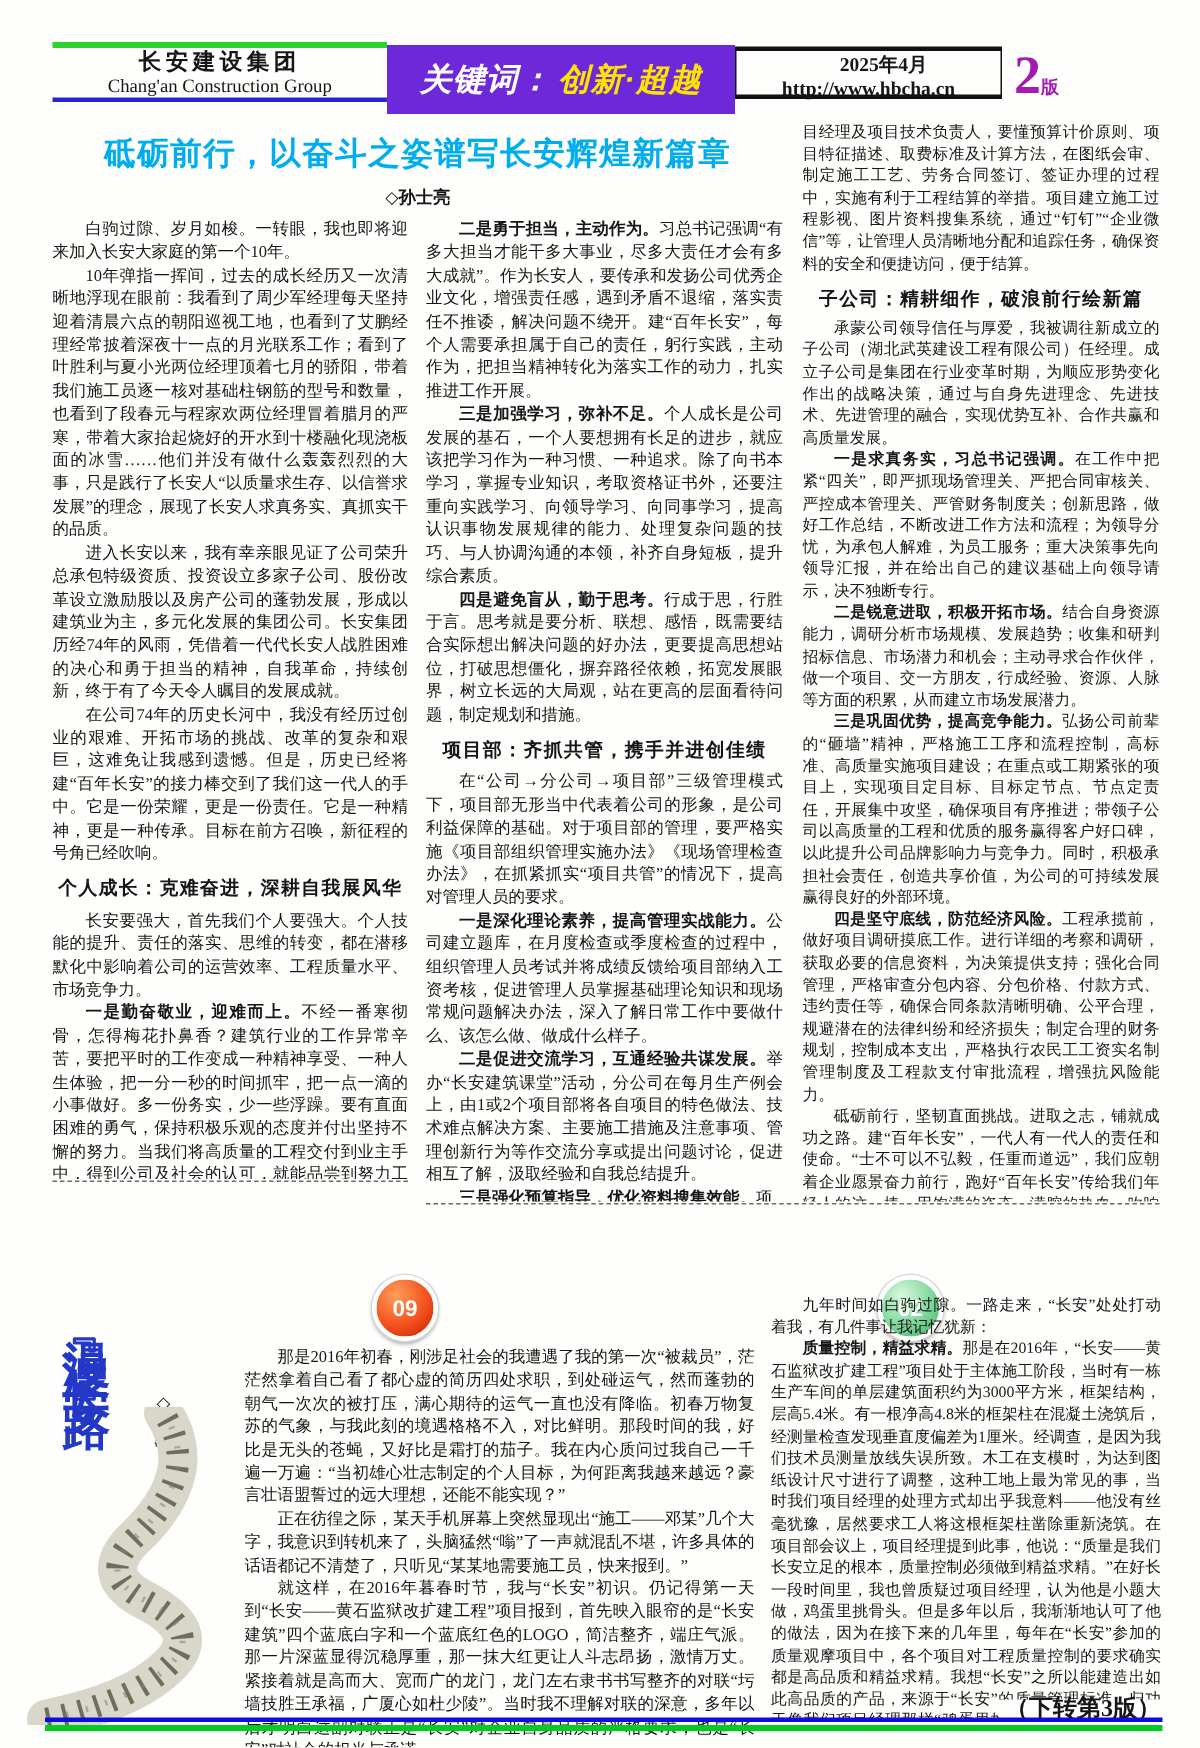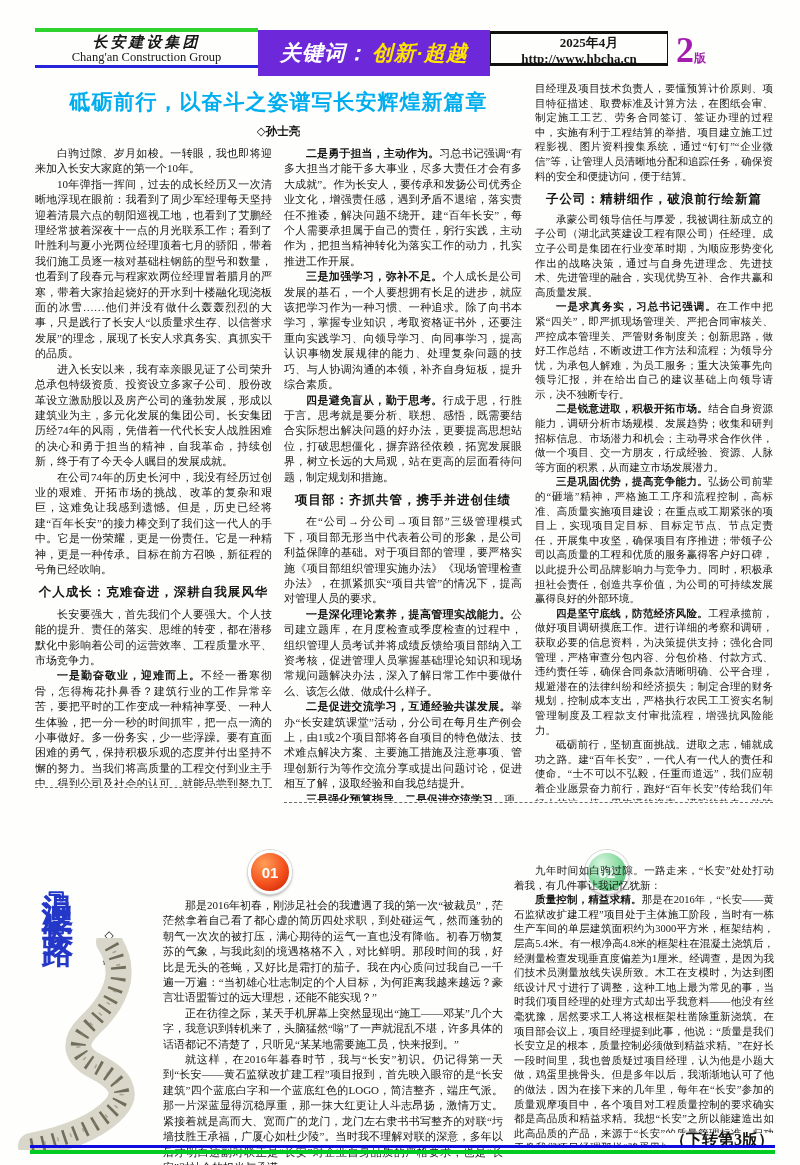--- a/index.html
+++ b/index.html
@@ -2,21 +2,21 @@
 <html><head>
 <meta charset="utf-8">
 <style>
   html,body{margin:0;padding:0;background:#ffffff;}
   .page{position:relative;width:800px;height:1165px;background:#fefefc;overflow:hidden;
         font-family:"Liberation Serif","DejaVu Serif",serif;color:#161616;}
 
   
   .mast-left{position:absolute;left:35px;top:28px;width:223px;height:40px;box-sizing:border-box;
              border-top:4px solid #2ed32e;border-bottom:3px solid #2626d8;text-align:center;padding-top:2px;}
-  .org-cn{font-size:15px;font-weight:bold;letter-spacing:3px;line-height:16px;font-style:italic;}
+  .org-cn{font-size:15px;font-weight:bold;letter-spacing:3px;line-height:16px;}
   .org-en{font-size:12.5px;line-height:15px;}
   .kw-box{position:absolute;left:258px;top:30px;width:232px;height:46px;background:#6d28d9;
           display:flex;align-items:center;justify-content:center;font-weight:bold;font-style:italic;
           font-size:21px;font-family:"Liberation Sans",sans-serif;letter-spacing:1px;white-space:nowrap;}
   .kw-label{color:#ffffff;}
   .kw-text{color:#ffe400;margin-left:4px;}
   .date-box{position:absolute;left:490px;top:31px;width:178px;height:35px;box-sizing:border-box;
             border-top:3px solid #111;border-bottom:3px solid #111;border-left:1px solid #111;border-right:1px solid #111;
             text-align:center;padding-top:1px;}
   .date-line{font-size:13px;font-weight:bold;line-height:16px;padding-left:20px;}
@@ -103,37 +103,37 @@
       <p class="para"><b class="lead">一是勤奋敬业，迎难而上。</b>不经一番寒彻骨，怎得梅花扑鼻香？建筑行业的工作异常辛苦，要把平时的工作变成一种精神享受、一种人生体验，把一分一秒的时间抓牢，把一点一滴的小事做好。多一份务实，少一些浮躁。要有直面困难的勇气，保持积极乐观的态度并付出坚持不懈的努力。当我们将高质量的工程交付到业主手中，得到公司及社会的认可，就能品尝到努力工作带来的成就感，体会到勤奋敬业的真正含义。</p>
     </div>
   <div class="col cols-std col-2">
       <p class="para"><b class="lead">二是勇于担当，主动作为。</b>习总书记强调“有多大担当才能干多大事业，尽多大责任才会有多大成就”。作为长安人，要传承和发扬公司优秀企业文化，增强责任感，遇到矛盾不退缩，落实责任不推诿，解决问题不绕开。建“百年长安”，每个人需要承担属于自己的责任，躬行实践，主动作为，把担当精神转化为落实工作的动力，扎实推进工作开展。</p>
       <p class="para"><b class="lead">三是加强学习，弥补不足。</b>个人成长是公司发展的基石，一个人要想拥有长足的进步，就应该把学习作为一种习惯、一种追求。除了向书本学习，掌握专业知识，考取资格证书外，还要注重向实践学习、向领导学习、向同事学习，提高认识事物发展规律的能力、处理复杂问题的技巧、与人协调沟通的本领，补齐自身短板，提升综合素质。</p>
       <p class="para"><b class="lead">四是避免盲从，勤于思考。</b>行成于思，行胜于言。思考就是要分析、联想、感悟，既需要结合实际想出解决问题的好办法，更要提高思想站位，打破思想僵化，摒弃路径依赖，拓宽发展眼界，树立长远的大局观，站在更高的层面看待问题，制定规划和措施。</p>
       <h3 class="subhead">项目部：齐抓共管，携手并进创佳绩</h3>
       <p class="para">在“公司→分公司→项目部”三级管理模式下，项目部无形当中代表着公司的形象，是公司利益保障的基础。对于项目部的管理，要严格实施《项目部组织管理实施办法》《现场管理检查办法》，在抓紧抓实“项目共管”的情况下，提高对管理人员的要求。</p>
       <p class="para"><b class="lead">一是深化理论素养，提高管理实战能力。</b>公司建立题库，在月度检查或季度检查的过程中，组织管理人员考试并将成绩反馈给项目部纳入工资考核，促进管理人员掌握基础理论知识和现场常规问题解决办法，深入了解日常工作中要做什么、该怎么做、做成什么样子。</p>
       <p class="para"><b class="lead">二是促进交流学习，互通经验共谋发展。</b>举办“长安建筑课堂”活动，分公司在每月生产例会上，由1或2个项目部将各自项目的特色做法、技术难点解决方案、主要施工措施及注意事项、管理创新行为等作交流分享或提出问题讨论，促进相互了解，汲取经验和自我总结提升。</p>
-      <p class="para"><b class="lead">三是强化预算指导，二是促进交流学习。</b>项</p>
+      <p class="para"><b class="lead">三是强化预算指导，优化资料搜集效能。</b>项</p>
     </div>
   <div class="col cols-dense col-3">
       <p class="para noindent">目经理及项目技术负责人，要懂预算计价原则、项目特征描述、取费标准及计算方法，在图纸会审、制定施工工艺、劳务合同签订、签证办理的过程中，实施有利于工程结算的举措。项目建立施工过程影视、图片资料搜集系统，通过“钉钉”“企业微信”等，让管理人员清晰地分配和追踪任务，确保资料的安全和便捷访问，便于结算。</p>
       <h3 class="subhead">子公司：精耕细作，破浪前行绘新篇</h3>
       <p class="para">承蒙公司领导信任与厚爱，我被调往新成立的子公司（湖北武英建设工程有限公司）任经理。成立子公司是集团在行业变革时期，为顺应形势变化作出的战略决策，通过与自身先进理念、先进技术、先进管理的融合，实现优势互补、合作共赢和高质量发展。</p>
       <p class="para"><b class="lead">一是求真务实，习总书记强调。</b>在工作中把紧“四关”，即严抓现场管理关、严把合同审核关、严控成本管理关、严管财务制度关；创新思路，做好工作总结，不断改进工作方法和流程；为领导分忧，为承包人解难，为员工服务；重大决策事先向领导汇报，并在给出自己的建议基础上向领导请示，决不独断专行。</p>
       <p class="para"><b class="lead">二是锐意进取，积极开拓市场。</b>结合自身资源能力，调研分析市场规模、发展趋势；收集和研判招标信息、市场潜力和机会；主动寻求合作伙伴，做一个项目、交一方朋友，行成经验、资源、人脉等方面的积累，从而建立市场发展潜力。</p>
       <p class="para"><b class="lead">三是巩固优势，提高竞争能力。</b>弘扬公司前辈的“砸墙”精神，严格施工工序和流程控制，高标准、高质量实施项目建设；在重点或工期紧张的项目上，实现项目定目标、目标定节点、节点定责任，开展集中攻坚，确保项目有序推进；带领子公司以高质量的工程和优质的服务赢得客户好口碑，以此提升公司品牌影响力与竞争力。同时，积极承担社会责任，创造共享价值，为公司的可持续发展赢得良好的外部环境。</p>
       <p class="para"><b class="lead">四是坚守底线，防范经济风险。</b>工程承揽前，做好项目调研摸底工作。进行详细的考察和调研，获取必要的信息资料，为决策提供支持；强化合同管理，严格审查分包内容、分包价格、付款方式、违约责任等，确保合同条款清晰明确、公平合理，规避潜在的法律纠纷和经济损失；制定合理的财务规划，控制成本支出，严格执行农民工工资实名制管理制度及工程款支付审批流程，增强抗风险能力。</p>
       <p class="para">砥砺前行，坚韧直面挑战。进取之志，铺就成功之路。建“百年长安”，一代人有一代人的责任和使命。“士不可以不弘毅，任重而道远”，我们应朝着企业愿景奋力前行，跑好“百年长安”传给我们年轻人的这一棒，用饱满的姿态、满腔的热血，吹响新征程的奋斗号角。以梦为马，不负韶华，以奋斗之姿谱写长安辉煌新篇章！</p>
     </div>
 
   <div class="dash dash-1"></div>
   <div class="dash dash-2"></div>
 
-  <div class="badge badge-1">01</div>
+  <div class="badge badge-1">09</div>
   <div class="badge badge-2">02</div>
 
   <div class="vtitle">漫漫『长安』路</div>
   <div class="vauthor">◇吴嵩</div>
 
   <svg class="road" viewBox="0 0 150 212">
     <path d="M12,208 Q72,196 96,170 Q116,148 76,128 Q46,112 70,88 Q94,66 99,42 Q102,22 90,4" fill="none" stroke="#d9d6ca" stroke-width="26" stroke-linecap="round"></path>
     <path d="M12,208 Q72,196 96,170 Q116,148 76,128 Q46,112 70,88 Q94,66 99,42 Q102,22 90,4" fill="none" stroke="#56523f" stroke-width="15" stroke-dasharray="2.6 8.5" opacity="0.8"></path>
     <path d="M12,208 Q72,196 96,170 Q116,148 76,128 Q46,112 70,88 Q94,66 99,42 Q102,22 90,4" fill="none" stroke="#8a8672" stroke-width="4" stroke-dasharray="1.5 12" opacity="0.6"></path>
   </svg>

